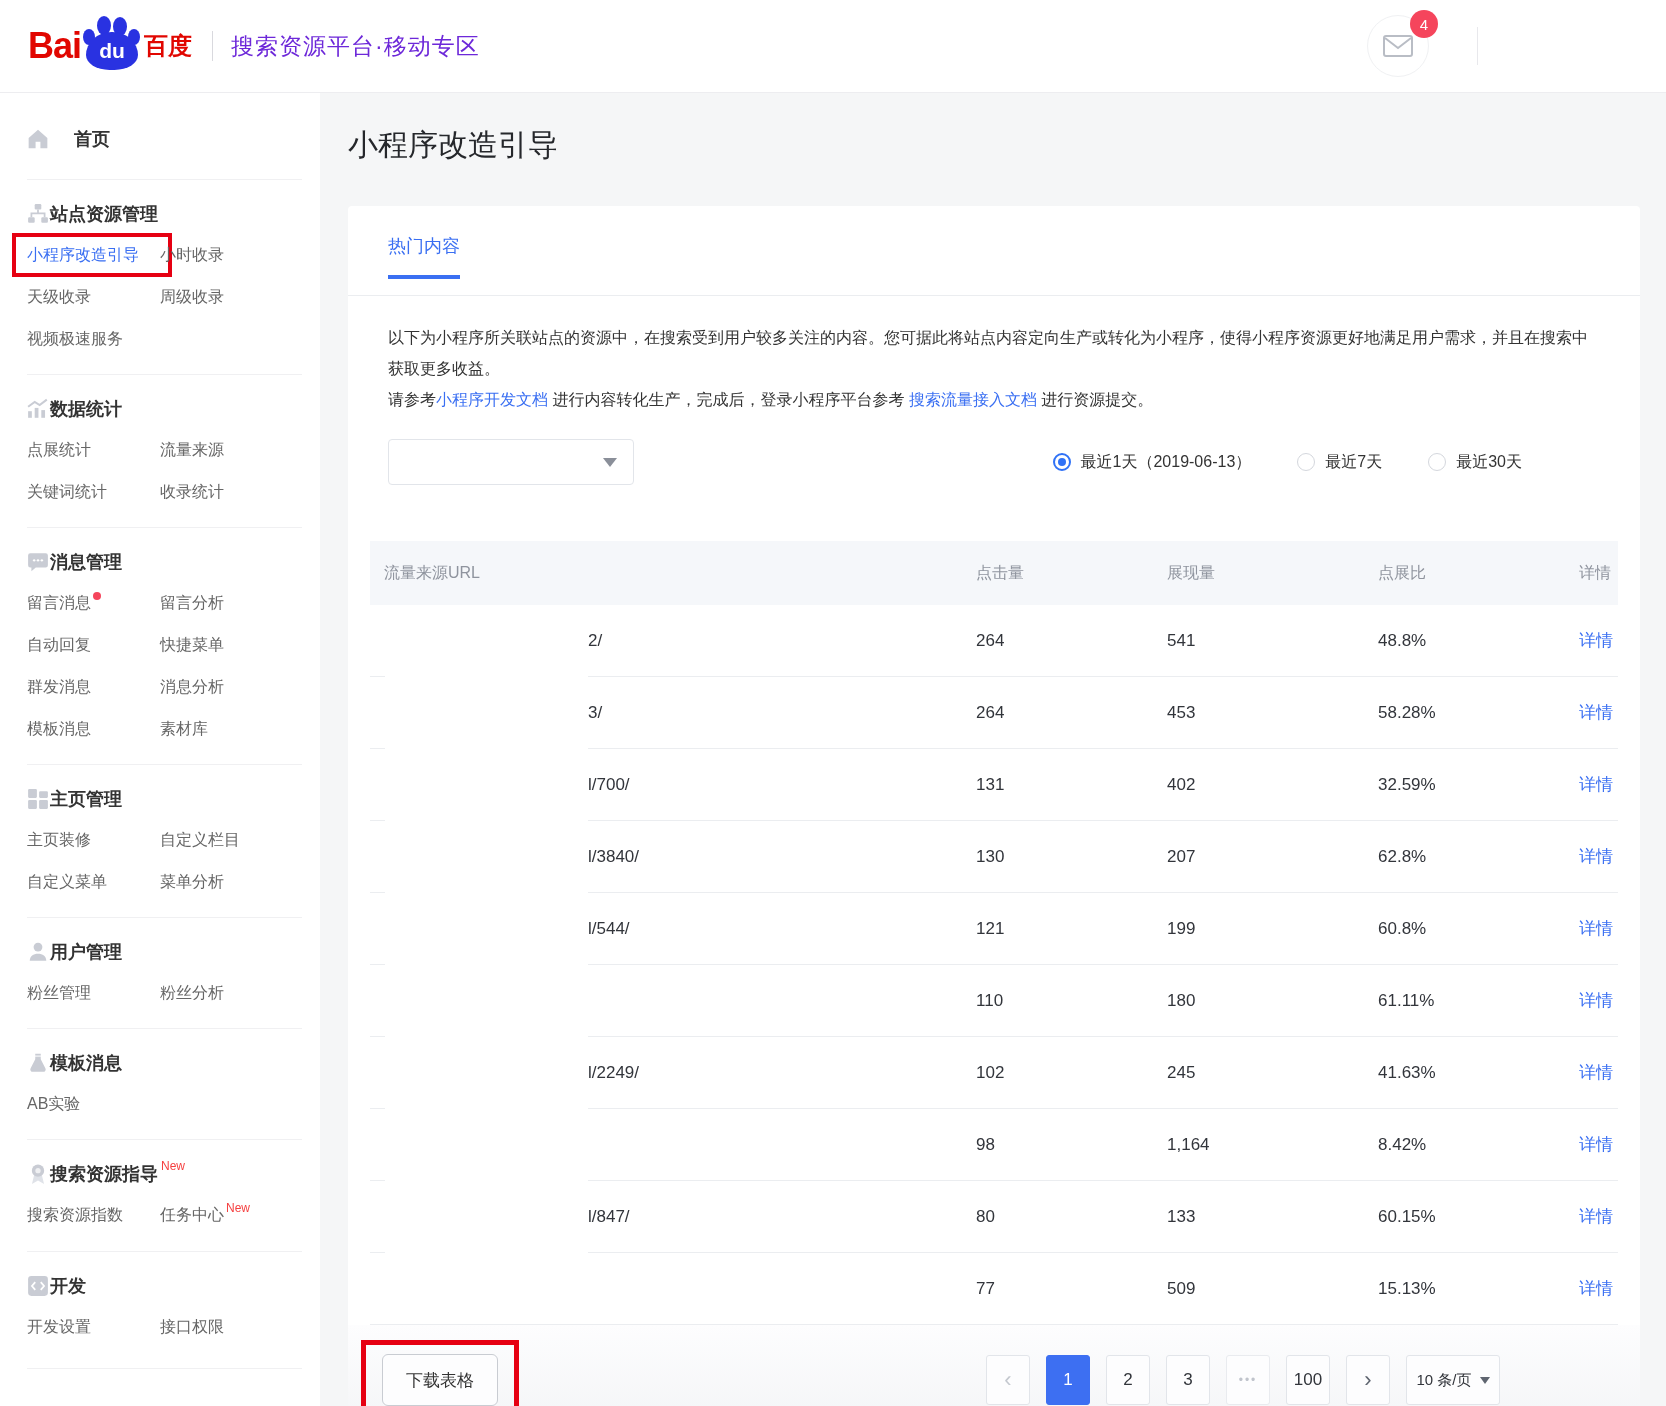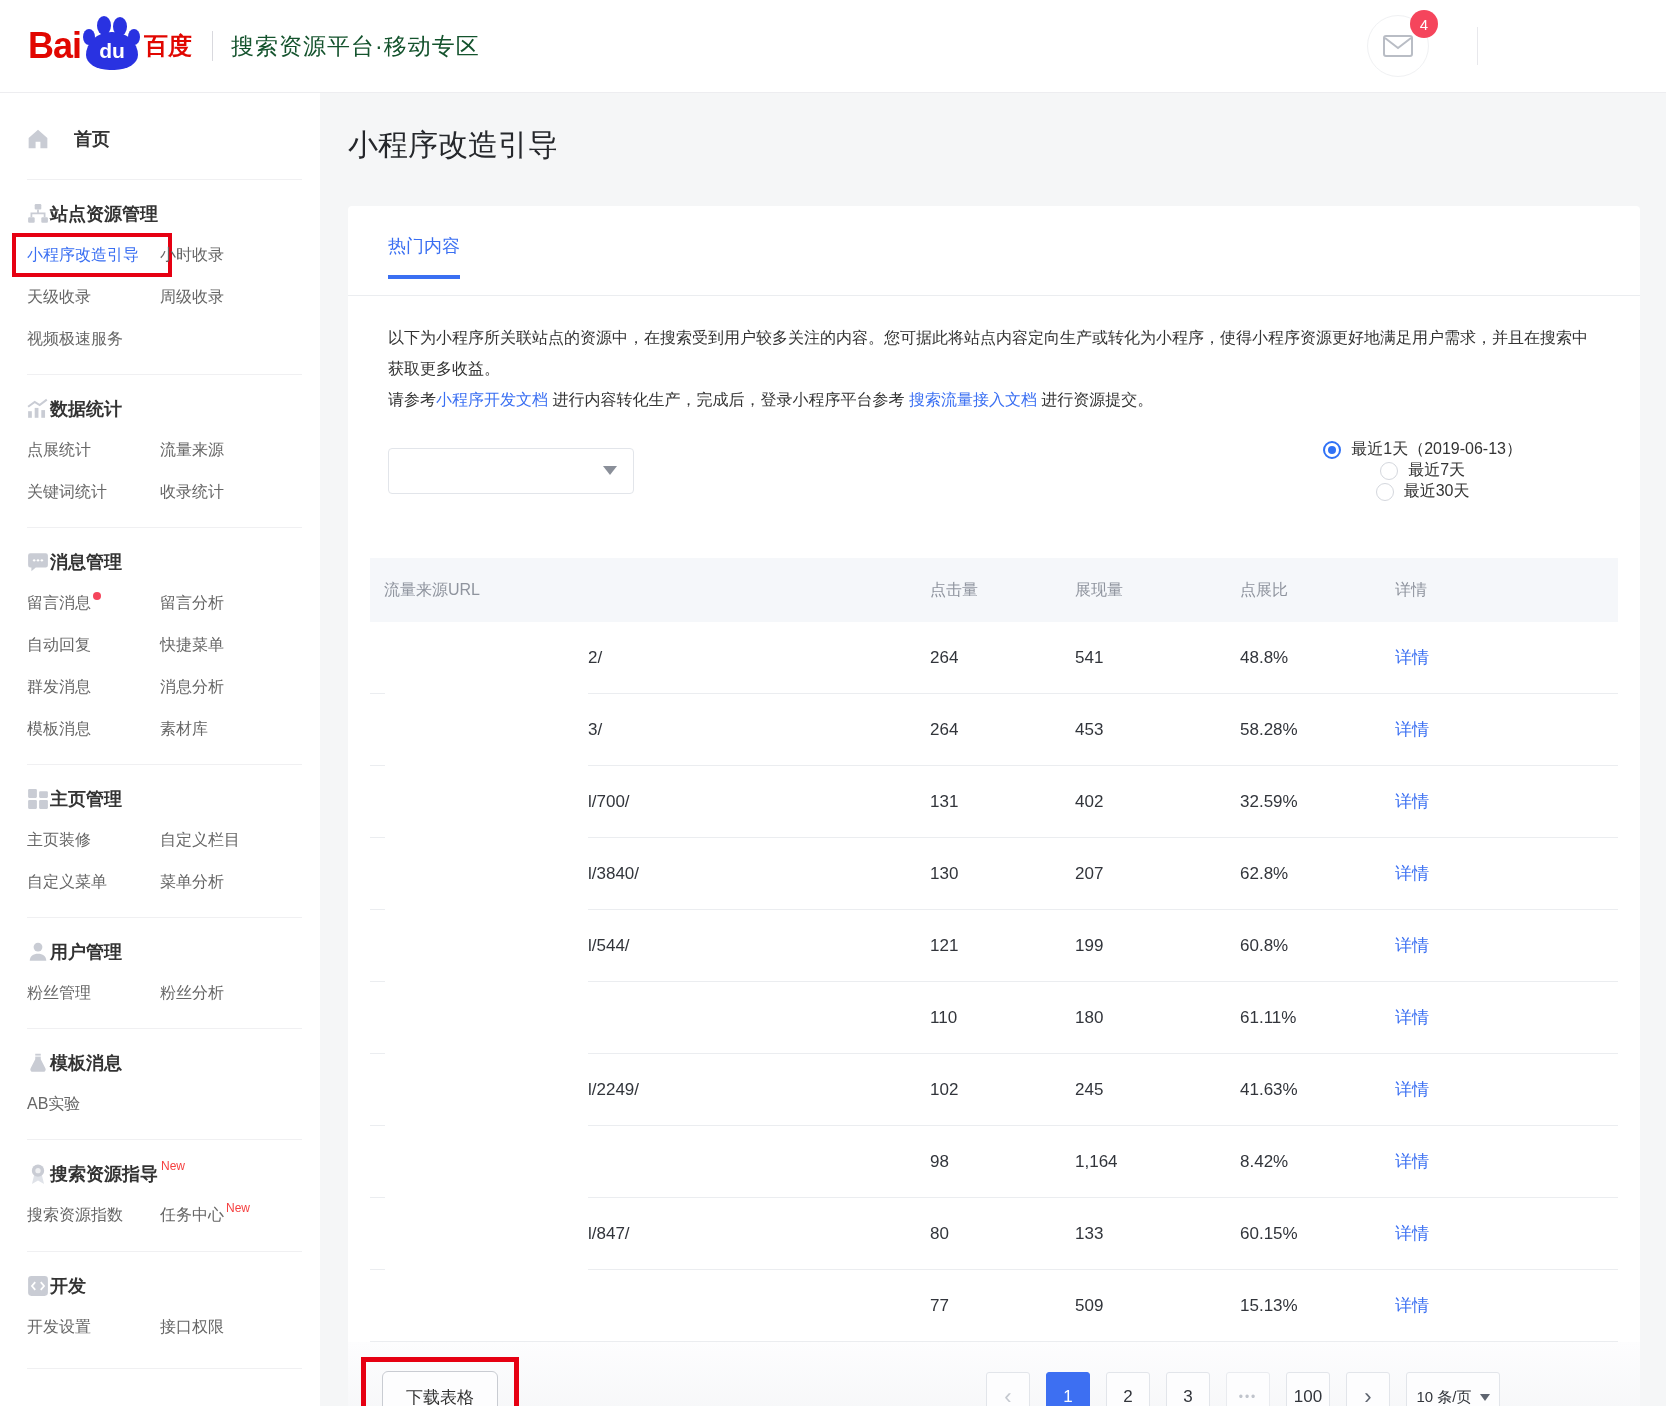--- a/index.html
+++ b/index.html
@@ -15,21 +15,21 @@
   .paw i { position:absolute; background:#2932e1; border-radius:50%; }
   .paw .t1{left:0;top:13px;width:12px;height:16px;}
   .paw .t2{left:14px;top:0;width:14px;height:19px;}
   .paw .t3{left:30px;top:1px;width:14px;height:19px;}
   .paw .t4{left:45px;top:13px;width:12px;height:16px;}
   .paw-pad { position:absolute; left:3px; top:16px; width:52px; height:38px; background:#2932e1;
     border-radius:50% 50% 46% 46% / 62% 62% 40% 40%; display:flex; align-items:center; justify-content:center; }
   .paw-pad span { color:#fff; font-size:21px; font-weight:bold; }
   .logo-cn { color:#e10600; font-size:24px; font-weight:bold; }
   .tb-sep { width:1px; height:30px; background:#d9d9de; margin:0 18px 0 20px; }
-  .tb-title { font-size:23px; color:#14532d; letter-spacing:1px; }
+  .tb-title { font-size:23px; color:#6d28d9; letter-spacing:1px; }
   .tb-right { margin-left:auto; display:flex; align-items:center; }
   .mail-btn { position:relative; width:62px; height:62px; border:1px solid #f0f1f3; border-radius:50%;
     display:flex; align-items:center; justify-content:center; background:#fff; cursor:pointer; }
   .mail-badge { position:absolute; top:-6px; right:-10px; min-width:28px; height:28px; border-radius:14px;
     background:#f5455c; color:#fff; font-size:15px; display:flex; align-items:center; justify-content:center; }
   .tb-vline { width:1px; height:38px; background:#e8e8ec; margin-left:48px; margin-right:160px; }
 
   
   .shell { display:flex; height:1313px; }
   .side { width:320px; background:#fff; padding:0 18px 0 27px; flex:none; }
@@ -57,30 +57,30 @@
   .tabs { padding:28px 40px 16px; border-bottom:1px solid #ebedf0; }
   .tab { display:inline-block; color:#3a6ff2; font-size:18px; padding-bottom:17px;
     border-bottom:4px solid #3a6ff2; cursor:pointer; }
   .desc { padding:26px 40px 0; font-size:16px; color:#333; line-height:31px; }
   .desc a { color:#3a6ff2; text-decoration:none; cursor:pointer; }
   .filter-row { display:flex; align-items:center; justify-content:space-between; padding:24px 40px 0; }
   .select { width:246px; height:46px; border:1px solid #e2e5ea; border-radius:4px; background:#fff;
     display:flex; align-items:center; justify-content:flex-end; padding-right:16px; cursor:pointer; }
   .caret-dn { width:0; height:0; border-left:7px solid transparent; border-right:7px solid transparent;
     border-top:9px solid #8a8f99; }
-  .radios { display:flex; align-items:center; margin-right:78px;flex-direction:column; }
+  .radios { display:flex; align-items:center; gap:46px; margin-right:78px; }
   .radio-it { display:flex; align-items:center; gap:10px; cursor:pointer; font-size:16px; color:#333; }
   .rb { width:18px; height:18px; border-radius:50%; border:1px solid #d4d7dd; background:#fff; flex:none; position:relative; }
   .rb.on { border:2px solid #3072f6; }
   .rb.on::after { content:""; position:absolute; left:3px; top:3px; width:8px; height:8px;
     border-radius:50%; background:#3072f6; }
 
   
   .table { position:relative; margin:56px 22px 0; }
-  .thead, .trow { display:grid; grid-template-columns:560px 145px 165px 155px 1fr; align-items:center; }
+  .thead, .trow { display:grid; grid-template-columns:560px 145px 165px 155px 1fr; align-items:center;gap:46px; }
   .thead { height:64px; background:#f5f7fa; color:#8f949e; font-size:16px; }
   .trow { height:72px; border-bottom:1px solid #ebedf0; font-size:17px; color:#32353b; }
   .cell-url { padding-left:14px; }
   .frag { padding-left:204px; color:#32353b; }
   .detail-link { color:#3a6ff2; text-decoration:none; cursor:pointer; }
   .redact { position:absolute; left:15px; top:64px; bottom:1px; width:203px; background:#fff; z-index:3; }
 
   
   .card-footer { height:110px; background:linear-gradient(180deg,#fdfdfe,#f3f4f6);
     display:flex; align-items:center; justify-content:space-between; padding:0 140px 0 13px; }

